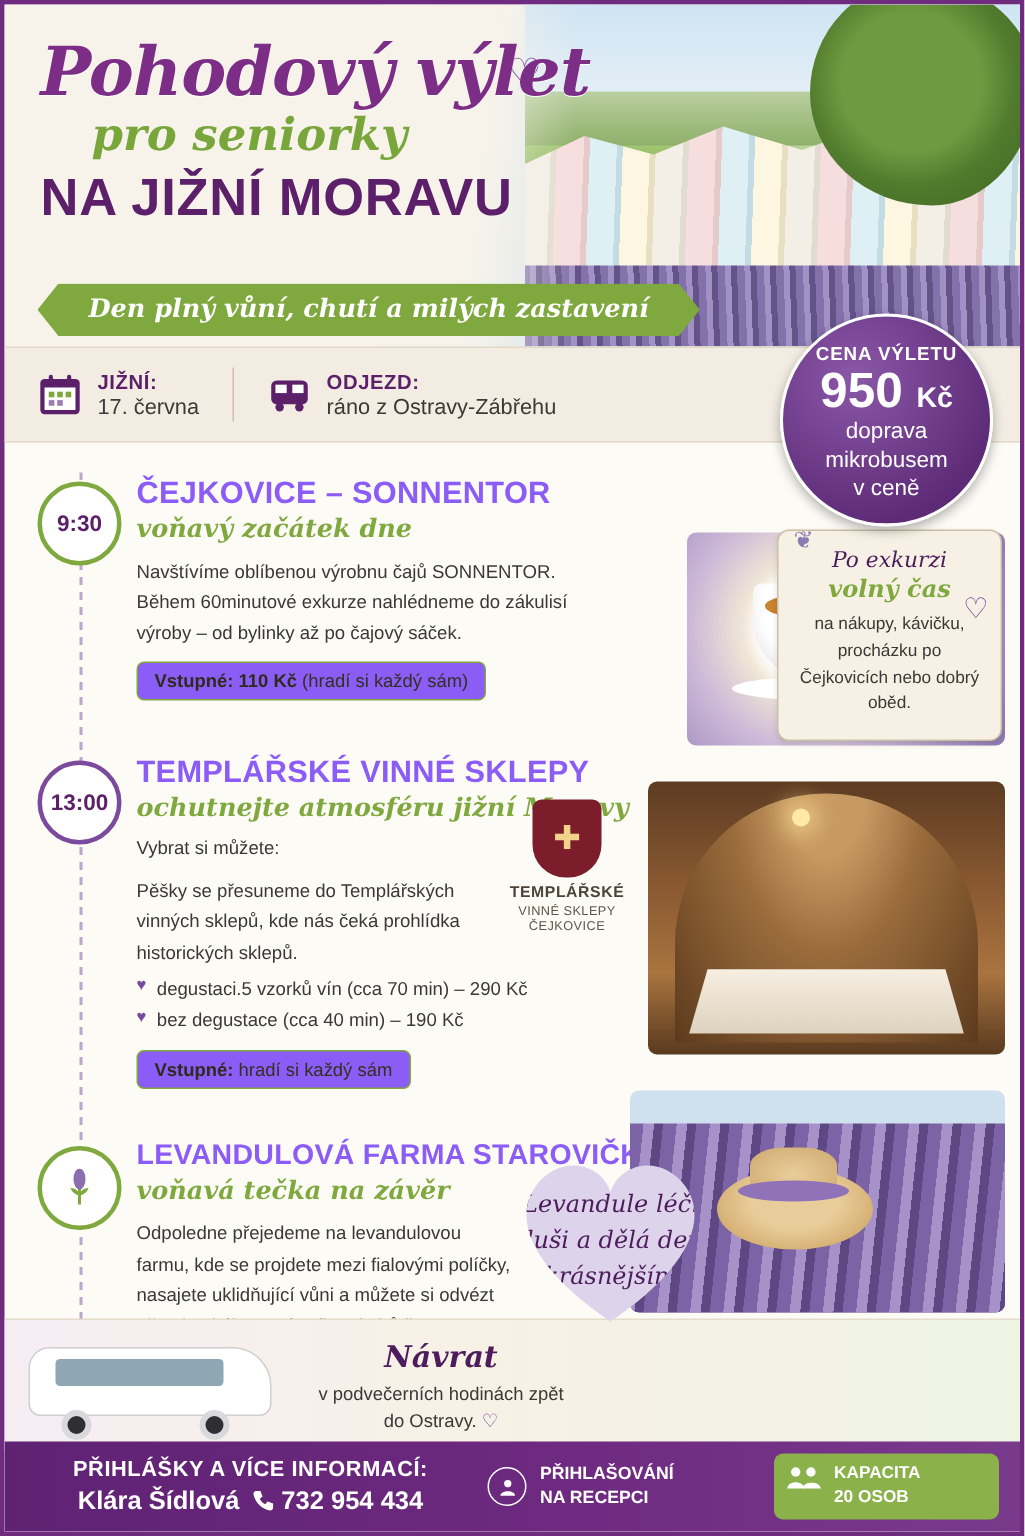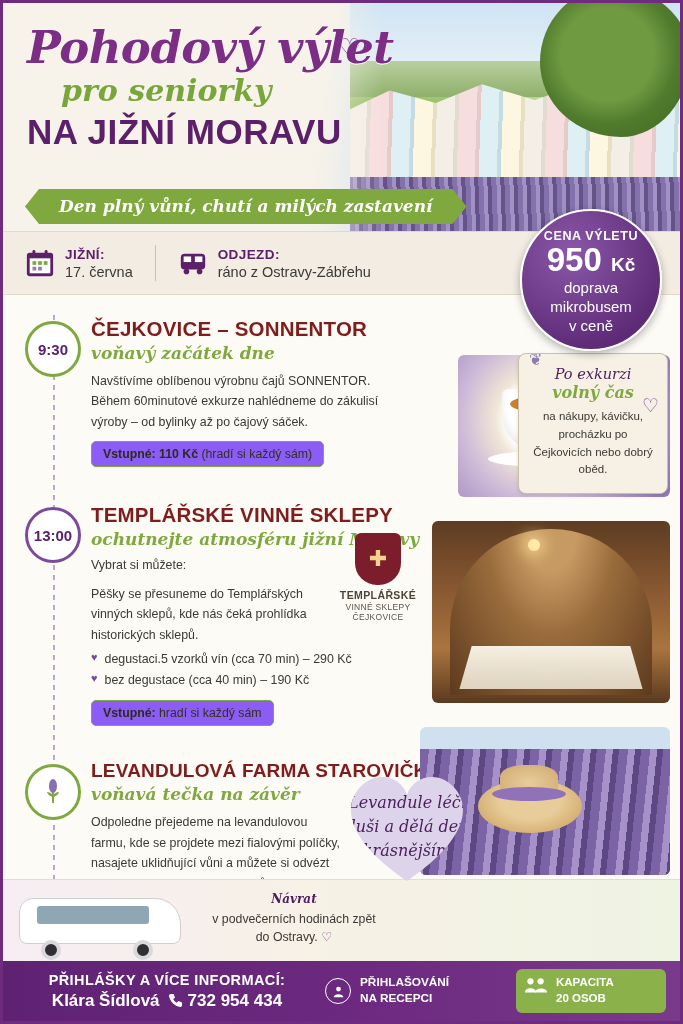--- a/index.html
+++ b/index.html
@@ -120,21 +120,21 @@
   .bullet {
     position: absolute; left: 22px; top: 16px;
     width: 56px; height: 56px; border-radius: 50%;
     background: #fff; border: 3px solid #7fa83f;
     display: flex; align-items: center; justify-content: center;
     color: #5b2069; font-weight: 700; font-size: 15px; z-index: 4;
   }
   .bullet.purple { border-color: #7c4a9c; }
   .body { margin-left: 88px; padding-right: 12px; }
   .h-main {
-    font-size: 20.5px; font-weight: 700; color: #7f1d1d;
+    font-size: 20.5px; font-weight: 700; color: #8b5cf6;
     letter-spacing: .2px;
   }
   .h-sub {
     font-family: "DejaVu Serif", serif; font-style: italic; font-weight: 700;
     font-size: 17px; color: #7fa83f; margin-top: 2px;
   }
   .p-txt { font-size: 12.4px; line-height: 1.65; color: #3b3935; margin-top: 8px; max-width: 300px; }
   .li { font-size: 12.4px; color: #3b3935; line-height: 1.7; display:flex; gap:7px; align-items:flex-start;}
   .li .hm { color: #7c4a9c; font-size: 11px; line-height:1.5;}
   .tag {
@@ -218,21 +218,21 @@
     border-top: 1px solid #e5dcc9;
   }
   .bus-img { position:absolute; left: 8px; top: 8px; width: 180px; height: 72px; }
   .bus-body { position:absolute; left:8px; top:10px; width:162px; height:46px; background:#fff;
     border-radius: 14px 26px 8px 8px; border:1px solid #cfcfcf; }
   .bus-win { position:absolute; left:26px; top:18px; width:112px; height:18px; background:#8fa7b5; border-radius:3px;}
   .bus-w1 { position:absolute; left:30px; top:52px; width:20px; height:20px; border-radius:50%; background:#2f2f33; border:4px solid #d9d9dd;}
   .bus-w2 { position:absolute; left:122px; top:52px; width:20px; height:20px; border-radius:50%; background:#2f2f33; border:4px solid #d9d9dd;}
 
   .return-txt { position:absolute; left: 206px; top: 12px; width: 170px; }
-  .rt-t1 { font-family:"DejaVu Serif", serif; font-style:italic; font-weight:700; font-size: 12px; color:#4c1c5c; text-align:center;}
+  .rt-t1 { font-family:"DejaVu Serif", serif; font-style:italic; font-weight:700; font-size: 20px; color:#4c1c5c; text-align:center;}
   .rt-t2 { font-size: 12.3px; color:#3b3935; margin-top:4px; line-height:1.5; text-align:center;}
   .rt-heart { color:#7c4a9c; }
 
   
   .footer {
     position: absolute; left: 0; right: 0; bottom: 0; height: 60px;
     background: linear-gradient(90deg,#5f2273 0%, #6d2a80 55%, #7a3a8c 100%);
     color:#fff; display:flex; align-items:center; padding: 0 14px;
   }
   .ft-left { flex: 0 0 300px; text-align:center; }

